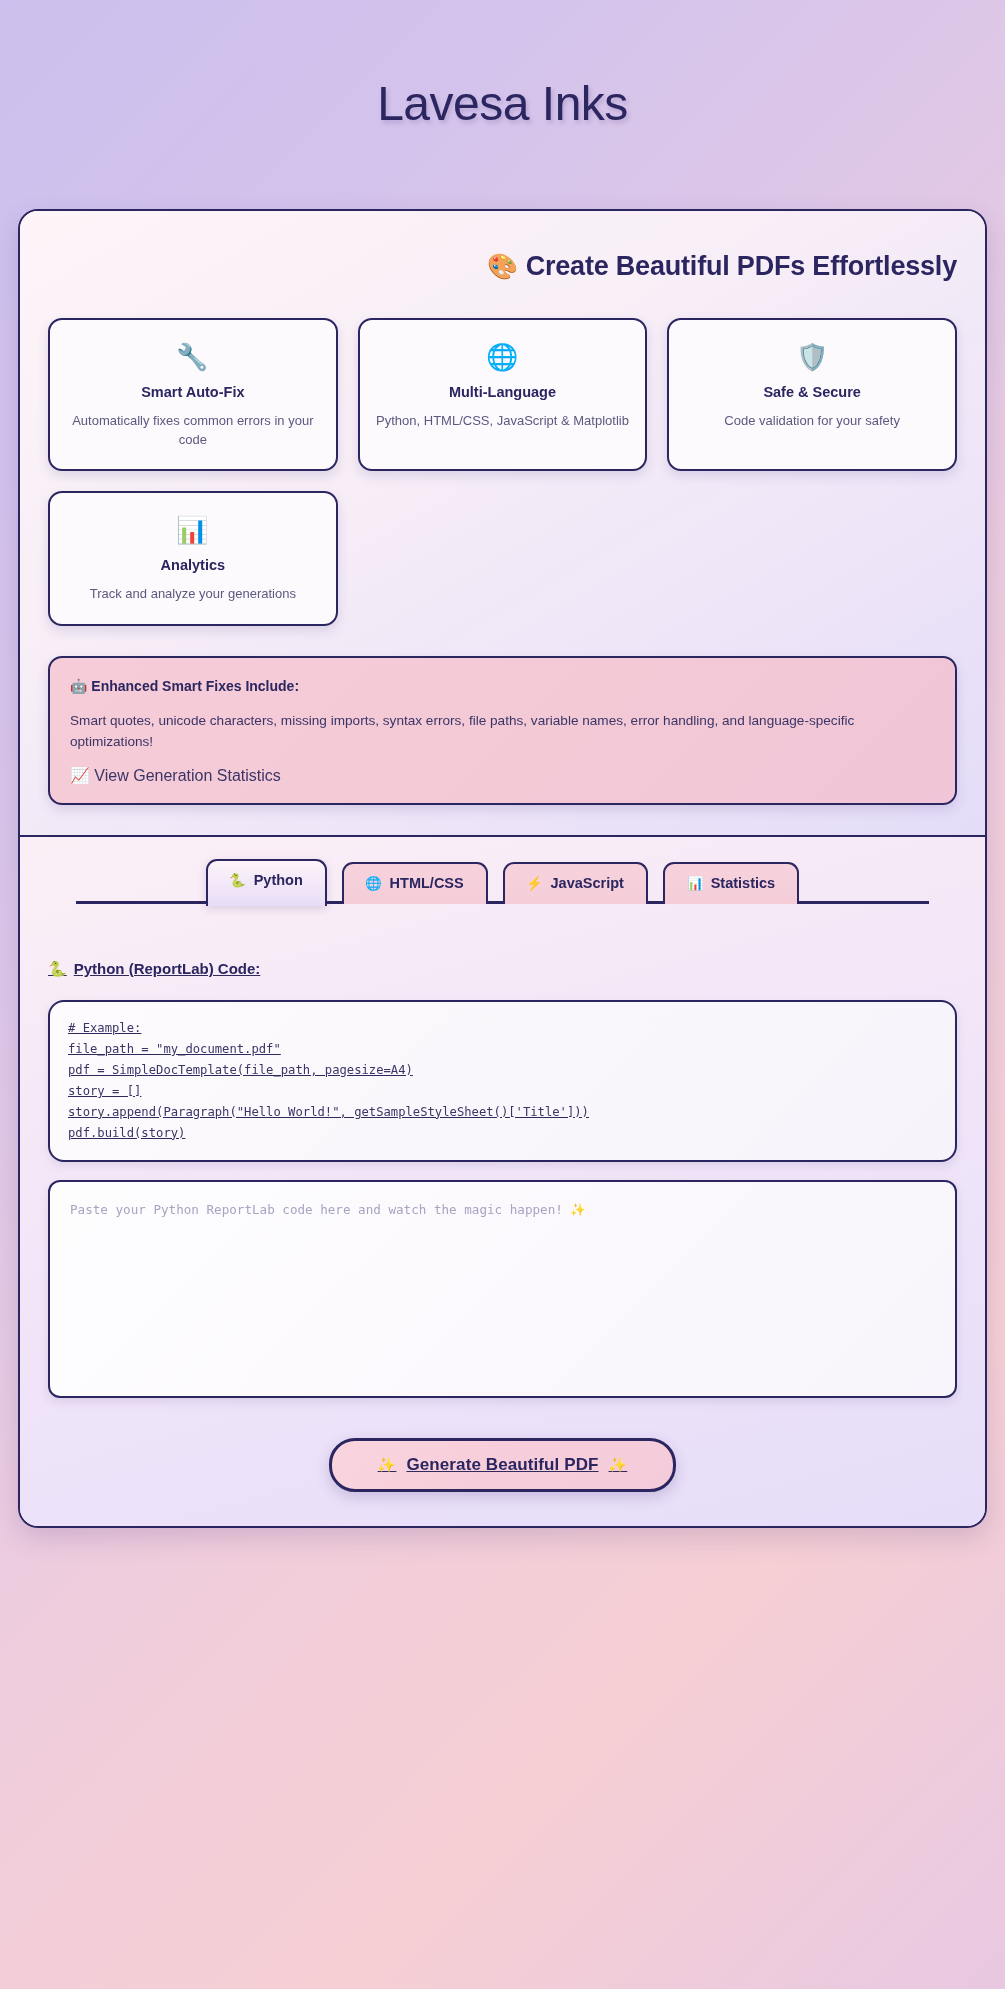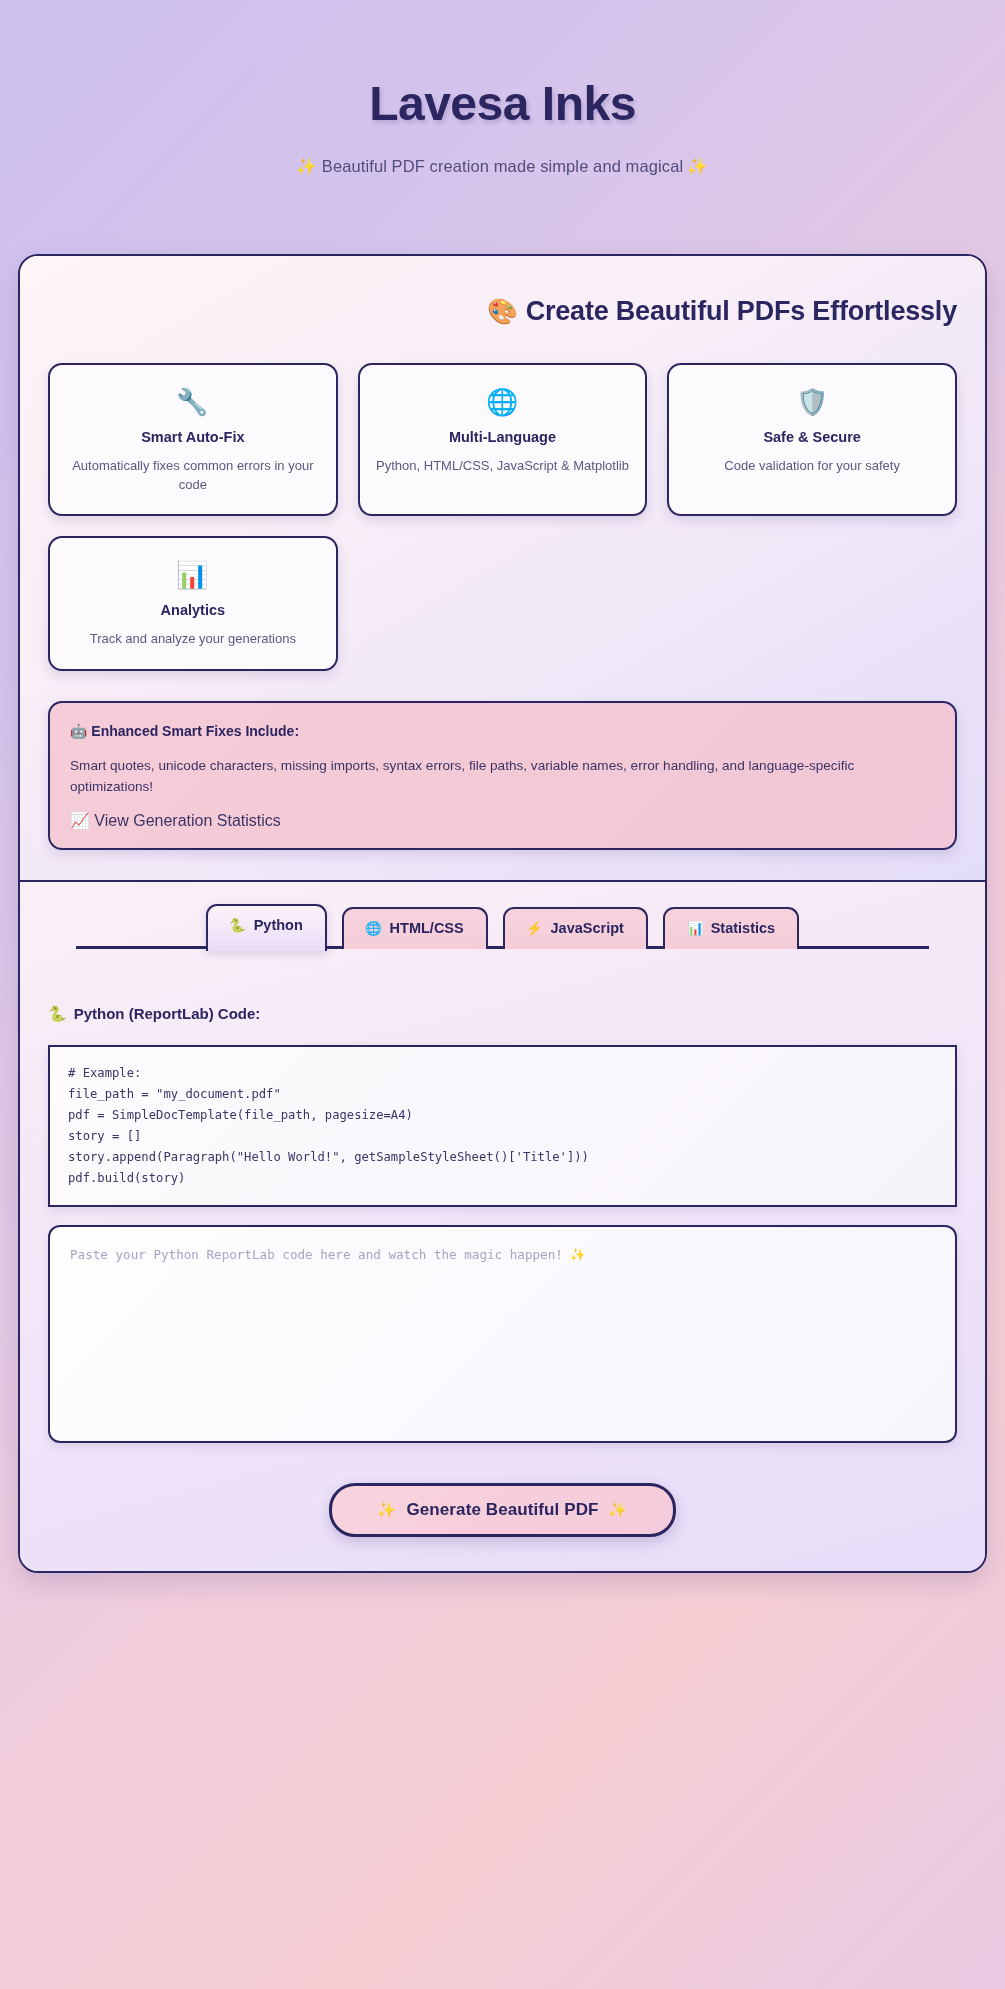--- a/index.html
+++ b/index.html
@@ -32,21 +32,21 @@
     position: relative;
   }
 
   
   .hero {
     padding-top: 78px;
     text-align: center;
   }
   .hero-title {
     font-size: 48px;
-    font-weight: 700;
+    font-weight: 400;
     letter-spacing: -0.5px;
     color: #2b2560;
     text-shadow: 2px 3px 4px rgba(120,100,160,0.30);
     line-height: 1.1;
   }
   .hero-sub {
     margin-top: 26px;
     font-size: 16.5px;
     color: #534d7e;
     letter-spacing: 0.1px;
@@ -184,33 +184,34 @@
     right: 56px;
     bottom: 0;
     height: 3px;
     background: #2b2560;
     z-index: 1;
   }
 
   
   .editor {
     padding: 56px 28px 0 28px;
+    text-decoration: underline;
   }
   .code-label {
     font-size: 15px;
     font-weight: 700;
     color: #2b2560;
     margin-bottom: 22px;
   }
   .code-label .temoji { margin-right: 7px; }
 
   .code-example {
     background: linear-gradient(135deg, #fdfbfd 0%, #f7f3fb 100%);
     border: 2px solid #2b2560;
-    border-radius: 0;
+    border-radius: 16px;
     padding: 16px 18px;
     font-family: "DejaVu Sans Mono", monospace;
     font-size: 12.2px;
     line-height: 1.72;
     color: #3b3566;
     white-space: pre;
     overflow: hidden;
     box-shadow: 0 4px 10px rgba(90,70,140,0.13);
   }
 
@@ -254,21 +255,20 @@
   .generate-btn .bemoji.left { margin-right: 10px; }
   .generate-btn .bemoji.right { margin-left: 10px; }
 </style>
 </head>
 <body>
 
 <div class="page">
 
   <div class="hero">
     <h1 class="hero-title">Lavesa Inks</h1>
-    <div class="hero-sub">✨ Beautiful PDF creation made simple and magical ✨</div>
   </div>
 
   <div class="panel">
 
     <div class="panel-top">
 
       <div class="panel-heading">
         <span class="emoji">🎨</span><span>Create Beautiful PDFs Effortlessly</span>
       </div>
 

